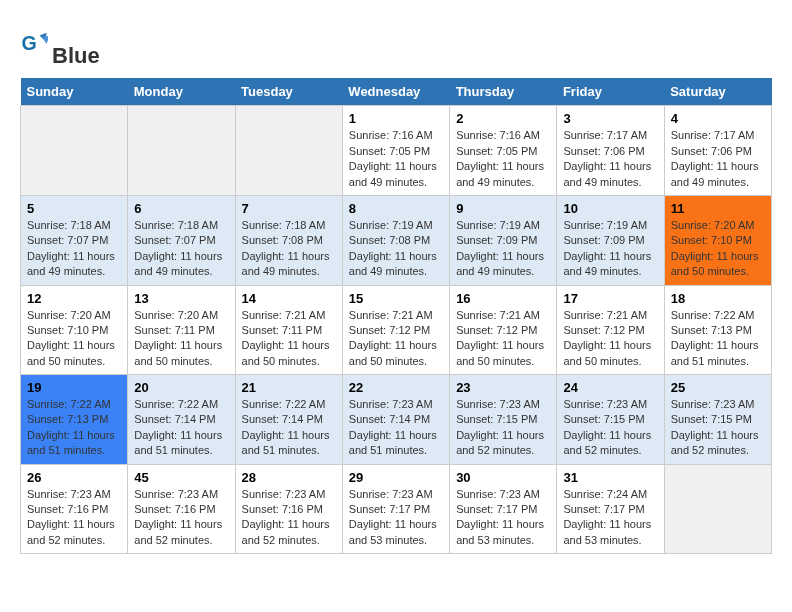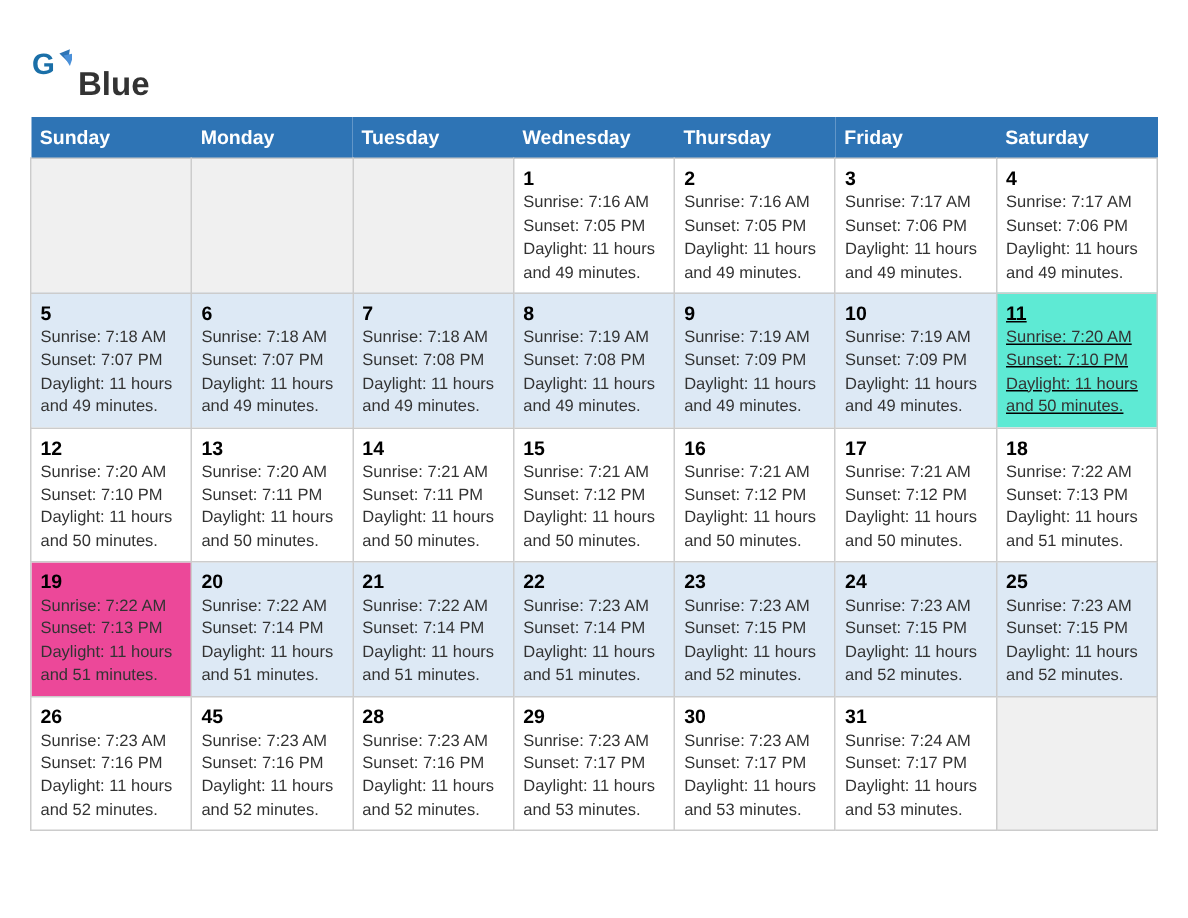--- a/index.html
+++ b/index.html
@@ -162,21 +162,21 @@
           <div class="day-info">Sunrise: 7:19 AM<br>Sunset: 7:08 PM<br>Daylight: 11 hours and 49 minutes.</div>
         </td>
         <td style="background: rgb(221, 233, 245);">
           <span class="day-num">9</span>
           <div class="day-info">Sunrise: 7:19 AM<br>Sunset: 7:09 PM<br>Daylight: 11 hours and 49 minutes.</div>
         </td>
         <td style="background: rgb(221, 233, 245);">
           <span class="day-num">10</span>
           <div class="day-info">Sunrise: 7:19 AM<br>Sunset: 7:09 PM<br>Daylight: 11 hours and 49 minutes.</div>
         </td>
-        <td style="background: #5eead4; text-decoration: underline;">
+        <td style="background: #f97316;">
           <span class="day-num">11</span>
           <div class="day-info">Sunrise: 7:20 AM<br>Sunset: 7:10 PM<br>Daylight: 11 hours and 50 minutes.</div>
         </td>
       </tr>
       <tr>
         <td style="background: rgb(255, 255, 255);">
           <span class="day-num">12</span>
           <div class="day-info">Sunrise: 7:20 AM<br>Sunset: 7:10 PM<br>Daylight: 11 hours and 50 minutes.</div>
         </td>
         <td style="background: rgb(255, 255, 255);">
@@ -198,21 +198,21 @@
         <td style="background: rgb(255, 255, 255);">
           <span class="day-num">17</span>
           <div class="day-info">Sunrise: 7:21 AM<br>Sunset: 7:12 PM<br>Daylight: 11 hours and 50 minutes.</div>
         </td>
         <td style="background: rgb(255, 255, 255);">
           <span class="day-num">18</span>
           <div class="day-info">Sunrise: 7:22 AM<br>Sunset: 7:13 PM<br>Daylight: 11 hours and 51 minutes.</div>
         </td>
       </tr>
       <tr>
-        <td style="background: #ec4899;">
+        <td style="background: #3b82f6;">
           <span class="day-num">19</span>
           <div class="day-info">Sunrise: 7:22 AM<br>Sunset: 7:13 PM<br>Daylight: 11 hours and 51 minutes.</div>
         </td>
         <td style="background: rgb(221, 233, 245); margin-left: 24px;">
           <span class="day-num">20</span>
           <div class="day-info">Sunrise: 7:22 AM<br>Sunset: 7:14 PM<br>Daylight: 11 hours and 51 minutes.</div>
         </td>
         <td style="background: rgb(221, 233, 245);">
           <span class="day-num">21</span>
           <div class="day-info">Sunrise: 7:22 AM<br>Sunset: 7:14 PM<br>Daylight: 11 hours and 51 minutes.</div>

